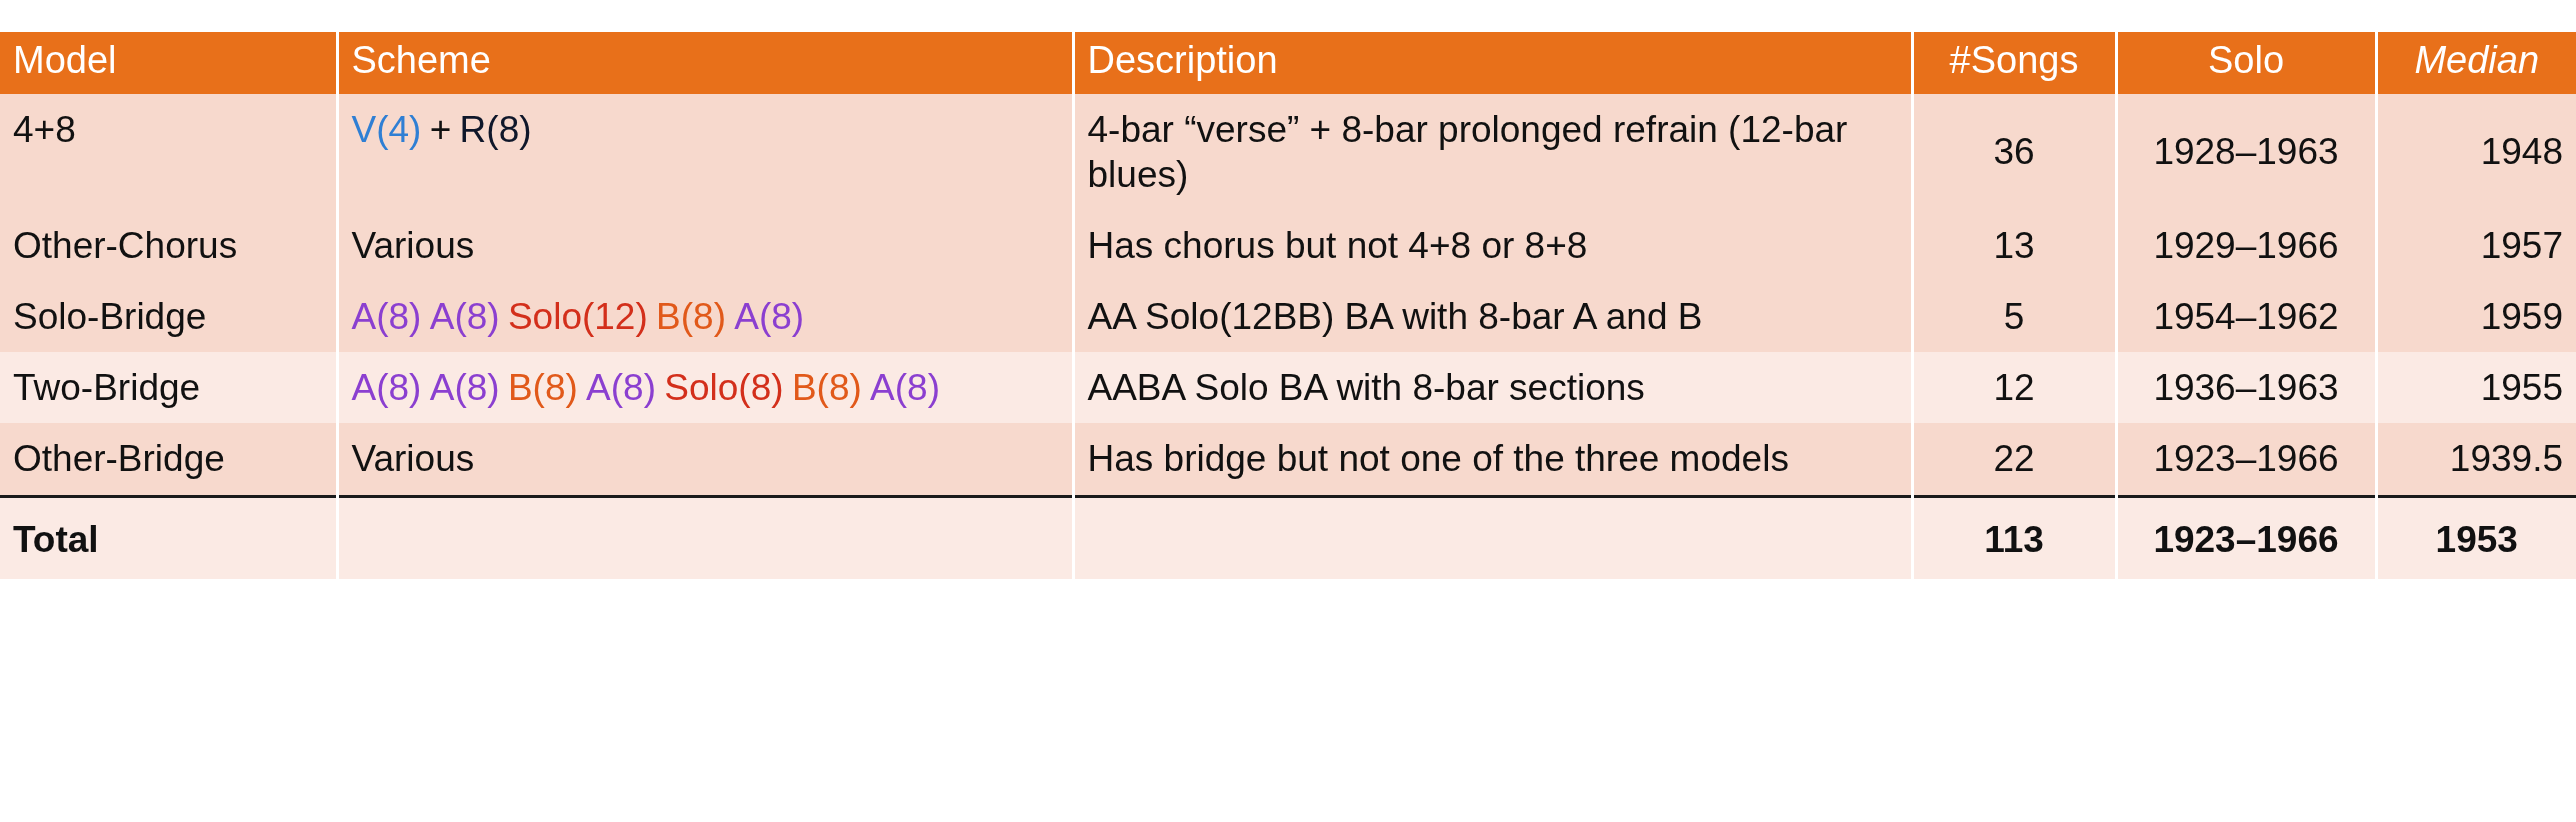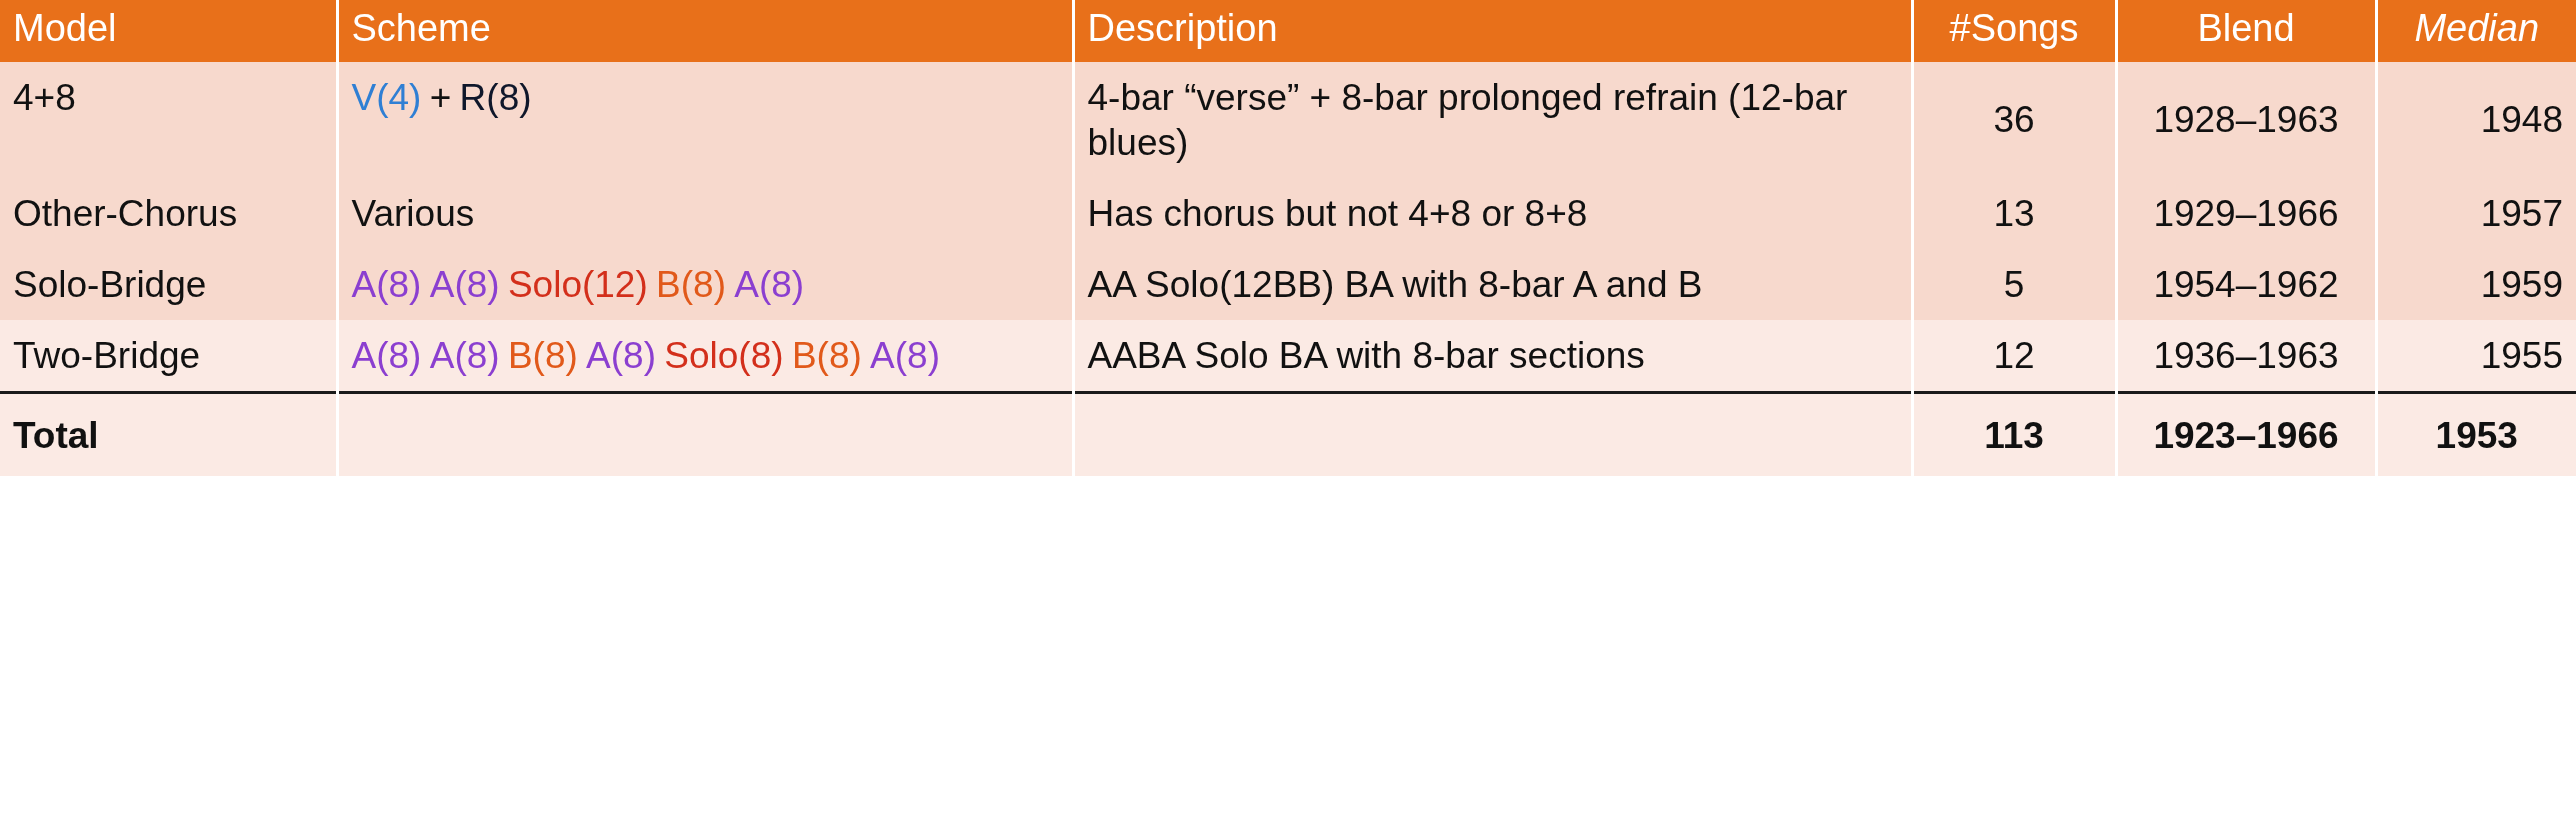--- a/index.html
+++ b/index.html
@@ -8,20 +8,21 @@
     background: #ffffff;
   }
   body {
     font-family: "Liberation Sans", sans-serif;
     width: 2576px;
   }
   .table-wrap {
     width: 2576px;
     box-sizing: border-box;
     padding: 0;
+    margin-top: 32px;
   }
   table.models {
     border-collapse: collapse;
     width: 2576px;
     table-layout: fixed;
     font-size: 37px;
   }
   table.models col.c-model   { width: 337px; }
   table.models col.c-scheme  { width: 736px; }
   table.models col.c-desc    { width: 839px; }
@@ -90,21 +91,21 @@
       <col class="c-songs">
       <col class="c-years">
       <col class="c-median">
     </colgroup>
     <thead>
       <tr>
         <th>Model</th>
         <th>Scheme</th>
         <th>Description</th>
         <th class="center">#Songs</th>
-        <th class="center">Blend</th>
+        <th class="center">Solo</th>
         <th class="center">Median</th>
       </tr>
     </thead>
     <tbody id="table-body">
         <tr class="odd">
           <td>4+8</td>
           <td><span class="scheme-line"><span class="tok-v">V(4)</span><span class="tok-plain">+</span><span class="tok-r">R(8)</span></span></td>
           <td>4-bar “verse” + 8-bar prolonged refrain (12-bar blues)</td>
           <td class="center">36</td>
           <td class="center">1928–1963</td>
@@ -127,20 +128,28 @@
           <td class="center">1959</td>
         </tr>
         <tr class="even">
           <td>Two-Bridge</td>
           <td><span class="scheme-line"><span class="tok-a">A(8)</span><span class="tok-a">A(8)</span><span class="tok-b">B(8)</span><span class="tok-a">A(8)</span><span class="tok-solo">Solo(8)</span><span class="tok-b">B(8)</span><span class="tok-a">A(8)</span></span></td>
           <td>AABA Solo BA with 8-bar sections</td>
           <td class="center">12</td>
           <td class="center">1936–1963</td>
           <td class="center">1955</td>
         </tr>
+        <tr class="odd">
+          <td>Other-Bridge</td>
+          <td><span>Various</span></td>
+          <td>Has bridge but not one of the three models</td>
+          <td class="center">22</td>
+          <td class="center">1923–1966</td>
+          <td class="center">1939.5</td>
+        </tr>
         <tr class="total">
           <td>Total</td>
           <td></td>
           <td></td>
           <td class="center">113</td>
           <td class="center">1923–1966</td>
           <td class="center">1953</td>
         </tr>
       </tbody>
   </table>

